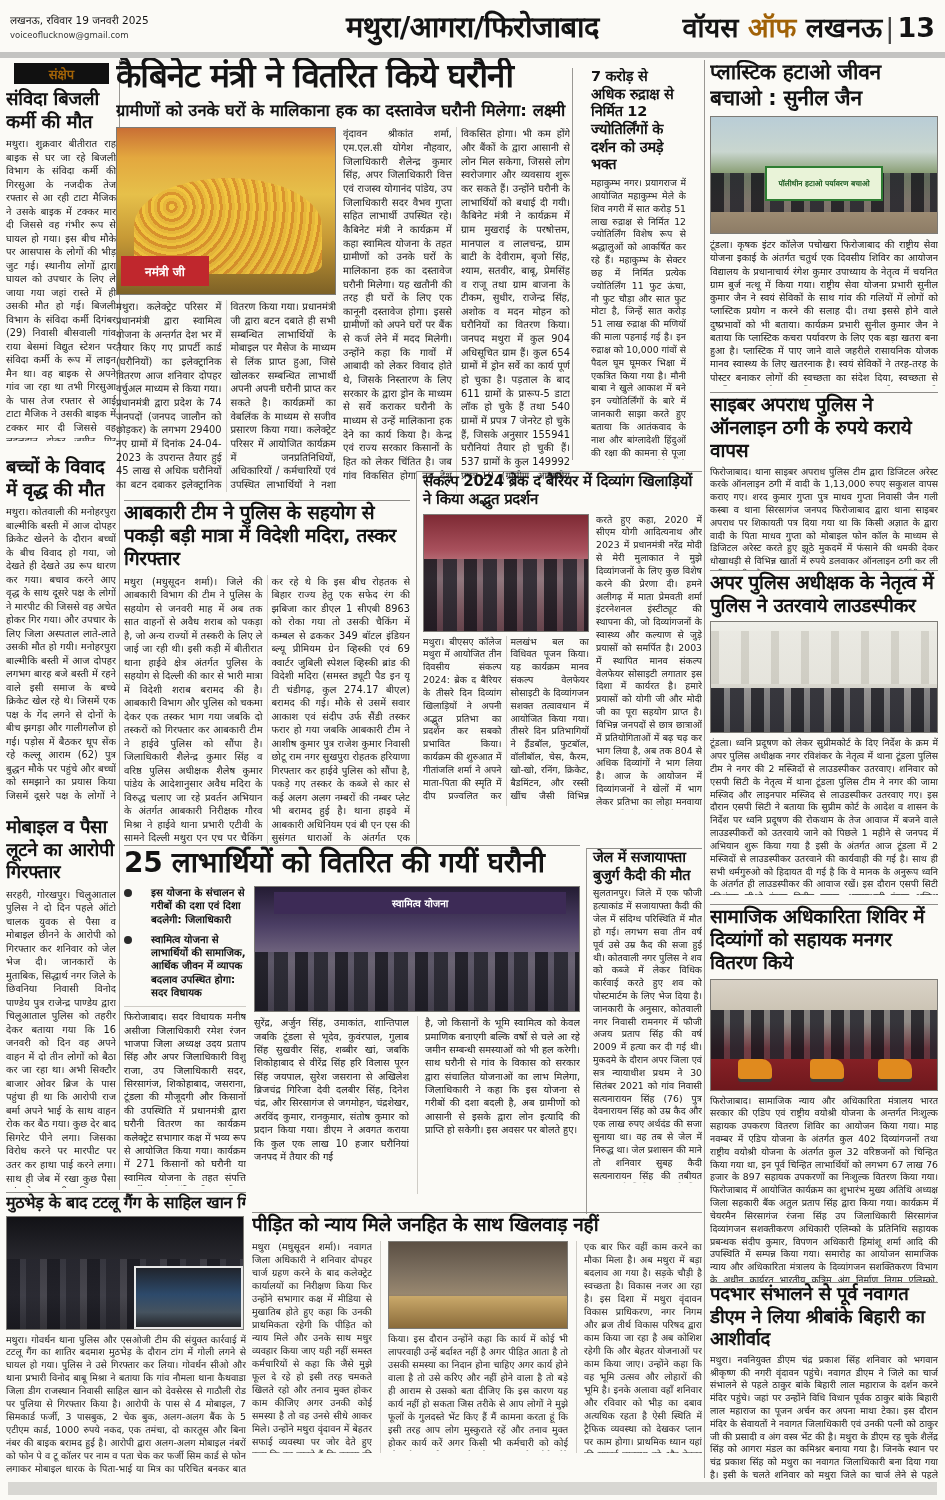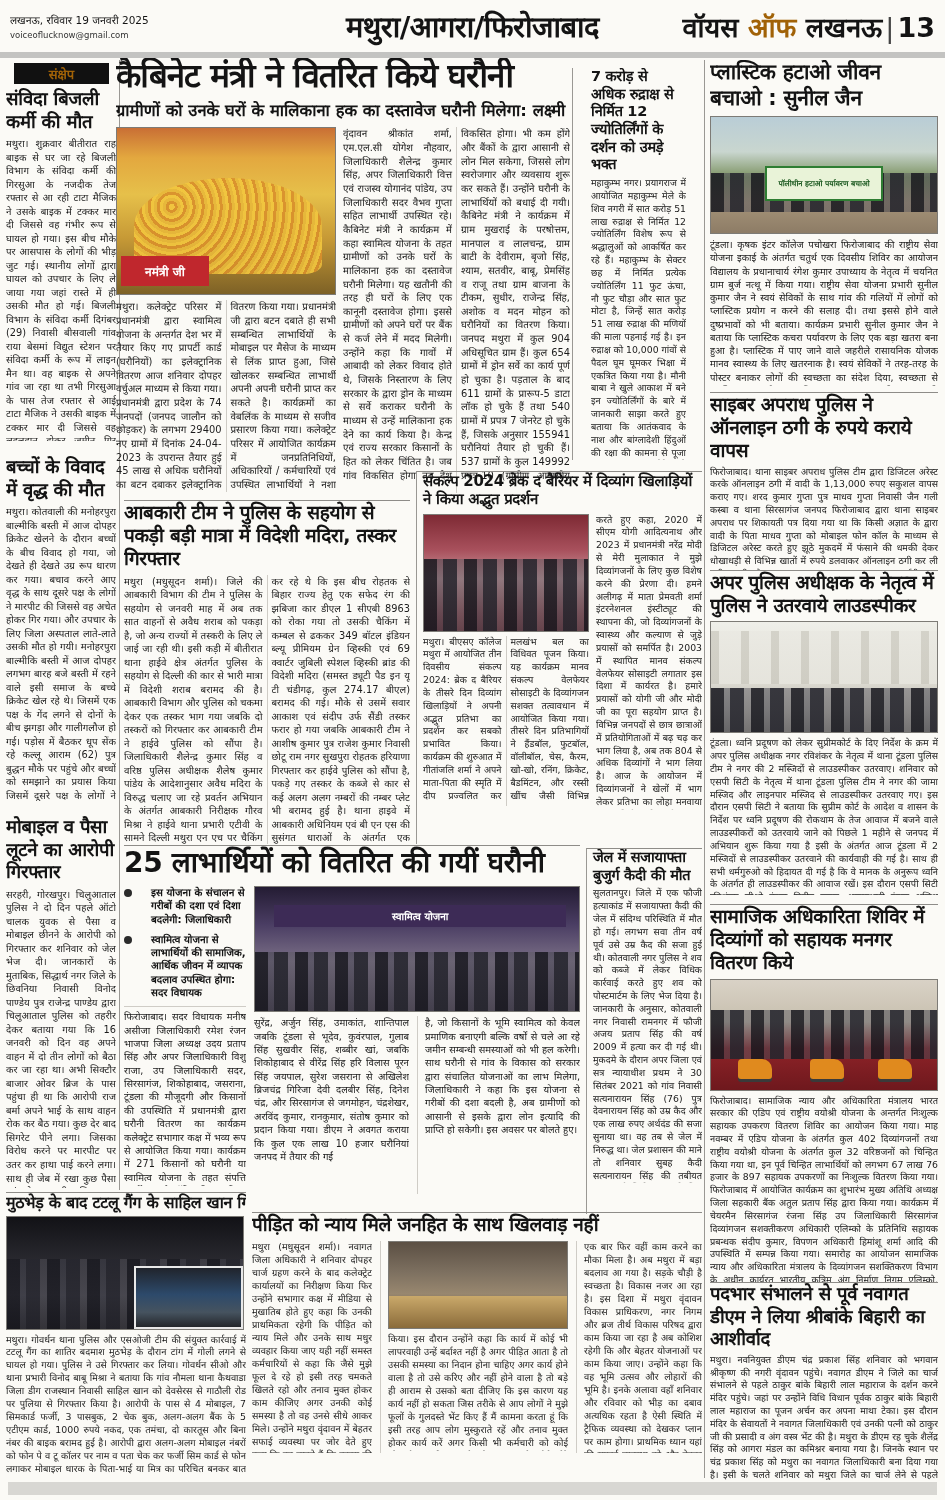--- a/index.html
+++ b/index.html
@@ -37,21 +37,21 @@
   .ph-stage .garland { position:absolute; left:8%; right:6%; top:30%; height:58%;
      background:repeating-radial-gradient(circle at 20% 30%, #f2c63e 0 3px, #d98f2b 3px 6px, #e8b83a 6px 9px); border-radius:50% 50% 10% 10%; opacity:.9; }
   .poster { position:absolute; left:4px; bottom:8px; width:88px; height:30px; background:#c0272d; color:#fff;
      font-size:12px; font-weight:700; display:flex; align-items:center; justify-content:center; white-space:nowrap; overflow:hidden; }
   .ph-night { background:linear-gradient(180deg,#121216 0%,#2c2c33 45%,#3a3a41 70%,#17171b 100%); }
   .ph-night .sil { opacity:.85; }
   .inset { position:absolute; right:0; bottom:0; width:46%; height:56%; border:2px solid #e8e8e8;
      background:linear-gradient(180deg,#20242c 0%,#2d4a6b 45%,#46535f 75%,#23262b 100%); }
   .ph-pink { background:linear-gradient(180deg,#7e2a34 0%,#a8505c 30%,#c9989c 55%,#8e4a52 85%,#6e2e36 100%); }
   .ph-hall { background:linear-gradient(180deg,#241c33 0%,#4a3d63 30%,#7a6f86 60%,#3f3648 100%); }
-  .bannerbar { position:absolute; left:6%; right:4%; top:18px; height:22px; background:#3d2b56; color:#fff;
+  .bannerbar { position:absolute; left:6%; right:4%; top:5px; height:22px; background:#3d2b56; color:#fff;
      font-size:10px; font-weight:700; display:flex; align-items:center; justify-content:center; white-space:nowrap; overflow:hidden; }
   .ph-field { background:linear-gradient(180deg,#b9cdd6 0%,#c9d6cf 30%,#7e9464 52%,#a59378 74%,#8d7c66 100%); }
   .bannergreen { position:absolute; left:24%; top:42%; width:52%; height:30%; background:#e9f3d8; border:2px solid #2e7d32;
      color:#1d5a21; font-size:7.5px; font-weight:700; display:flex; align-items:center; justify-content:center; text-align:center; white-space:normal; }
   .ph-mosque { background:linear-gradient(180deg,#efefe9 0%,#dddbd2 55%,#b9b7ae 80%,#8f8d85 100%); }
   .ph-mosque .arches { position:absolute; left:0; right:0; top:8%; height:48%;
      background:repeating-linear-gradient(90deg, #c9c7bd 0 8px, #e9e8e1 8px 30px); opacity:.7; }
   .ph-carpet { background:linear-gradient(180deg,#d9d2c6 0%,#c7bfae 38%,#8e2328 62%,#6e181d 100%); }
   .trike { position:absolute; bottom:10%; width:34px; height:20px; background:#e08a1e; border-radius:4px 10px 3px 3px; box-shadow:0 3px 0 #3a3a3a; }
   .ph-office { background:linear-gradient(180deg,#5b4f43 0%,#7d7060 35%,#98876f 60%,#4e4337 100%); }

